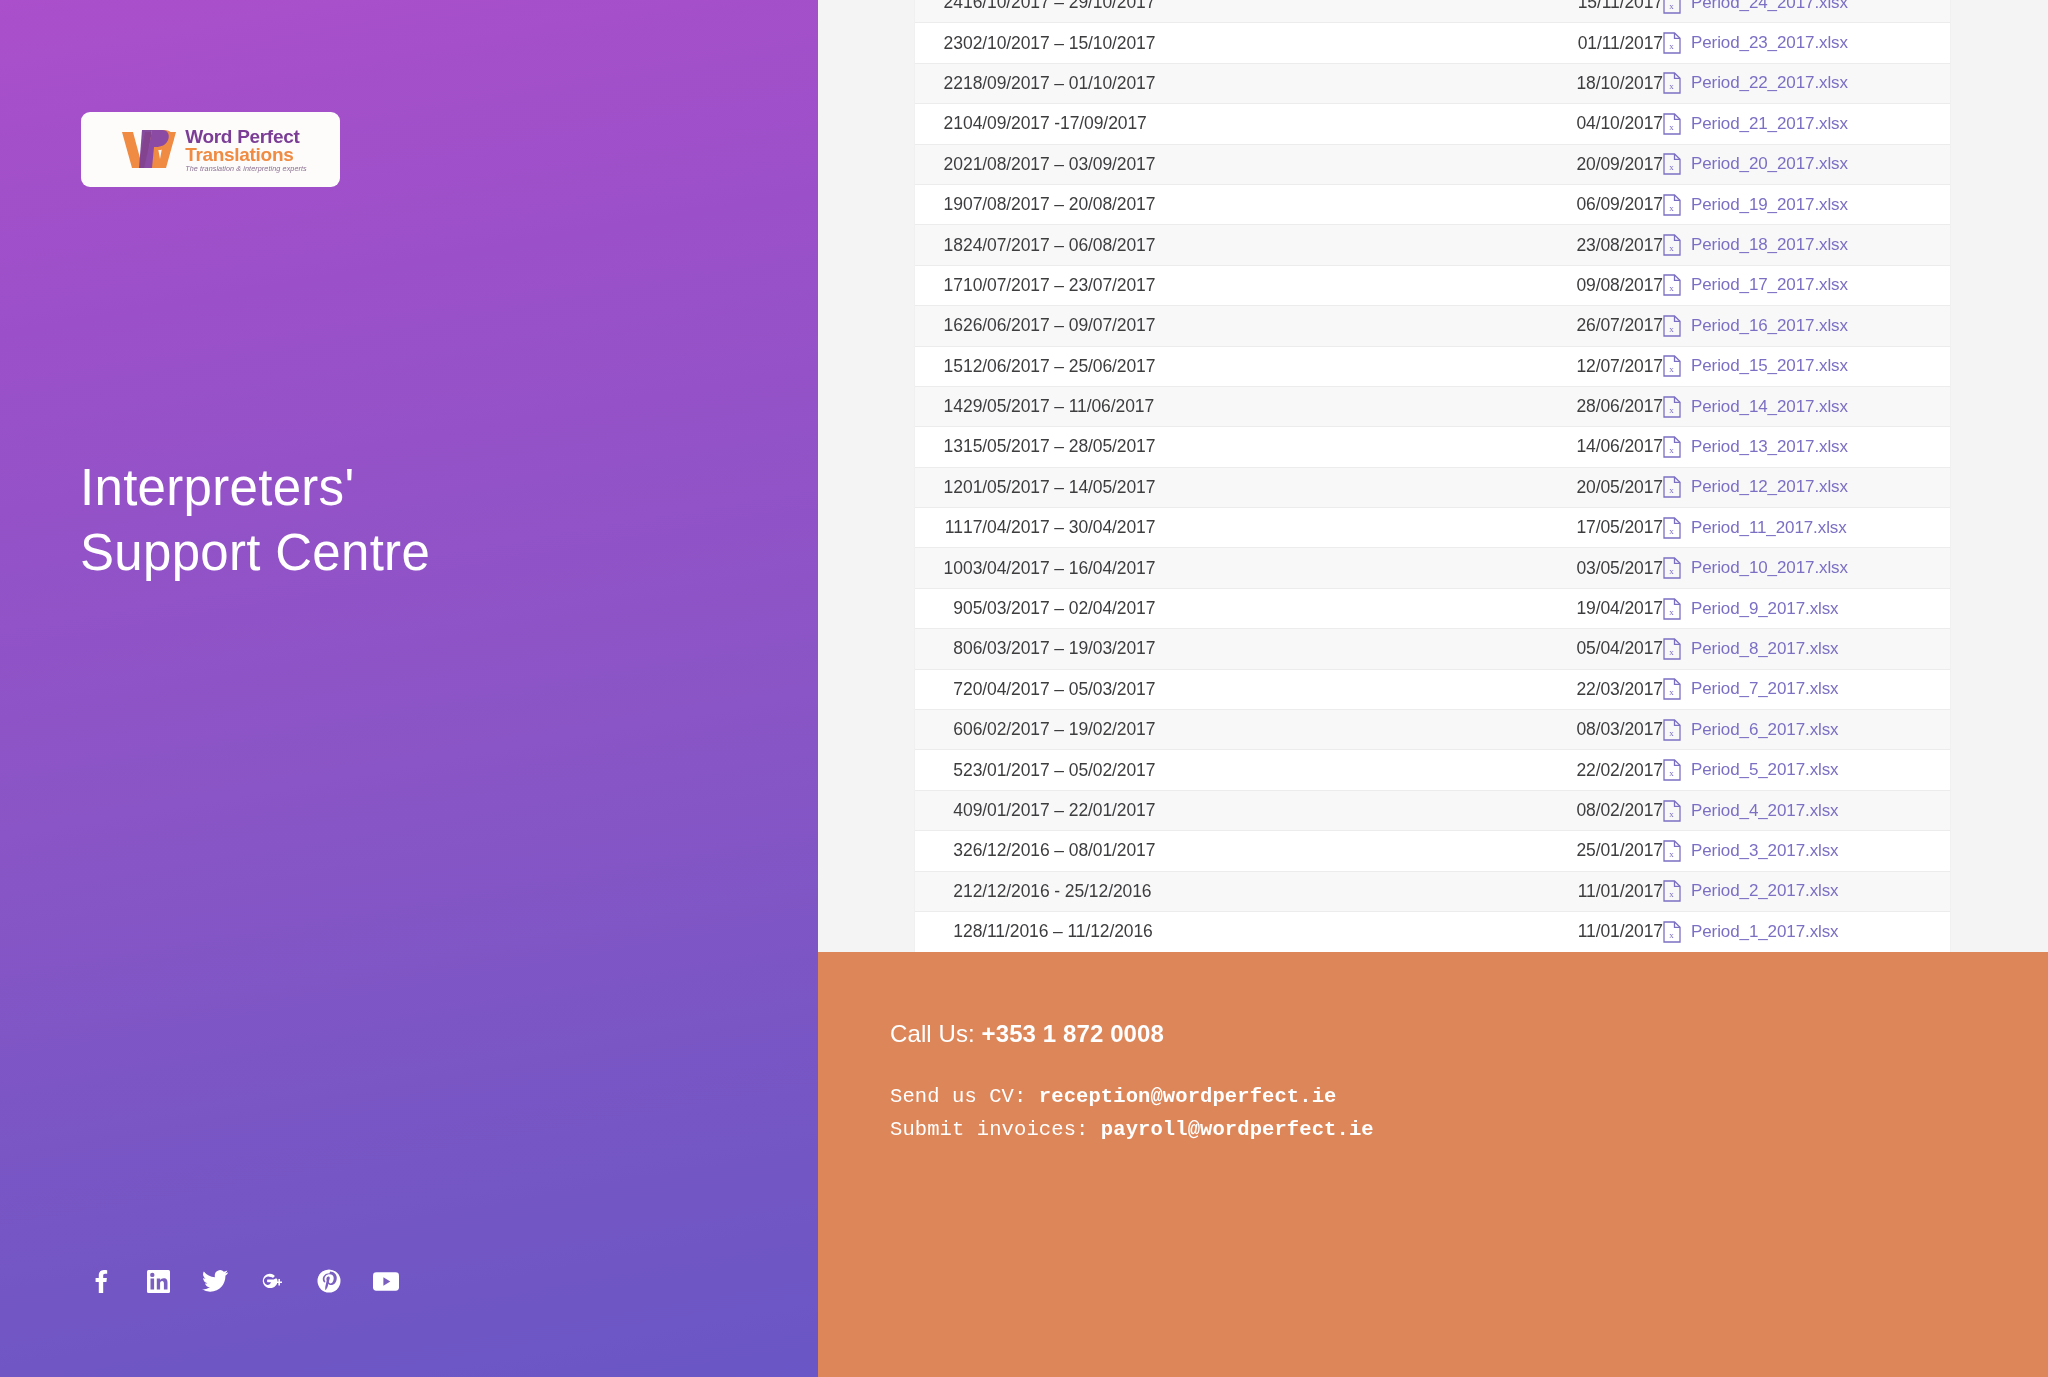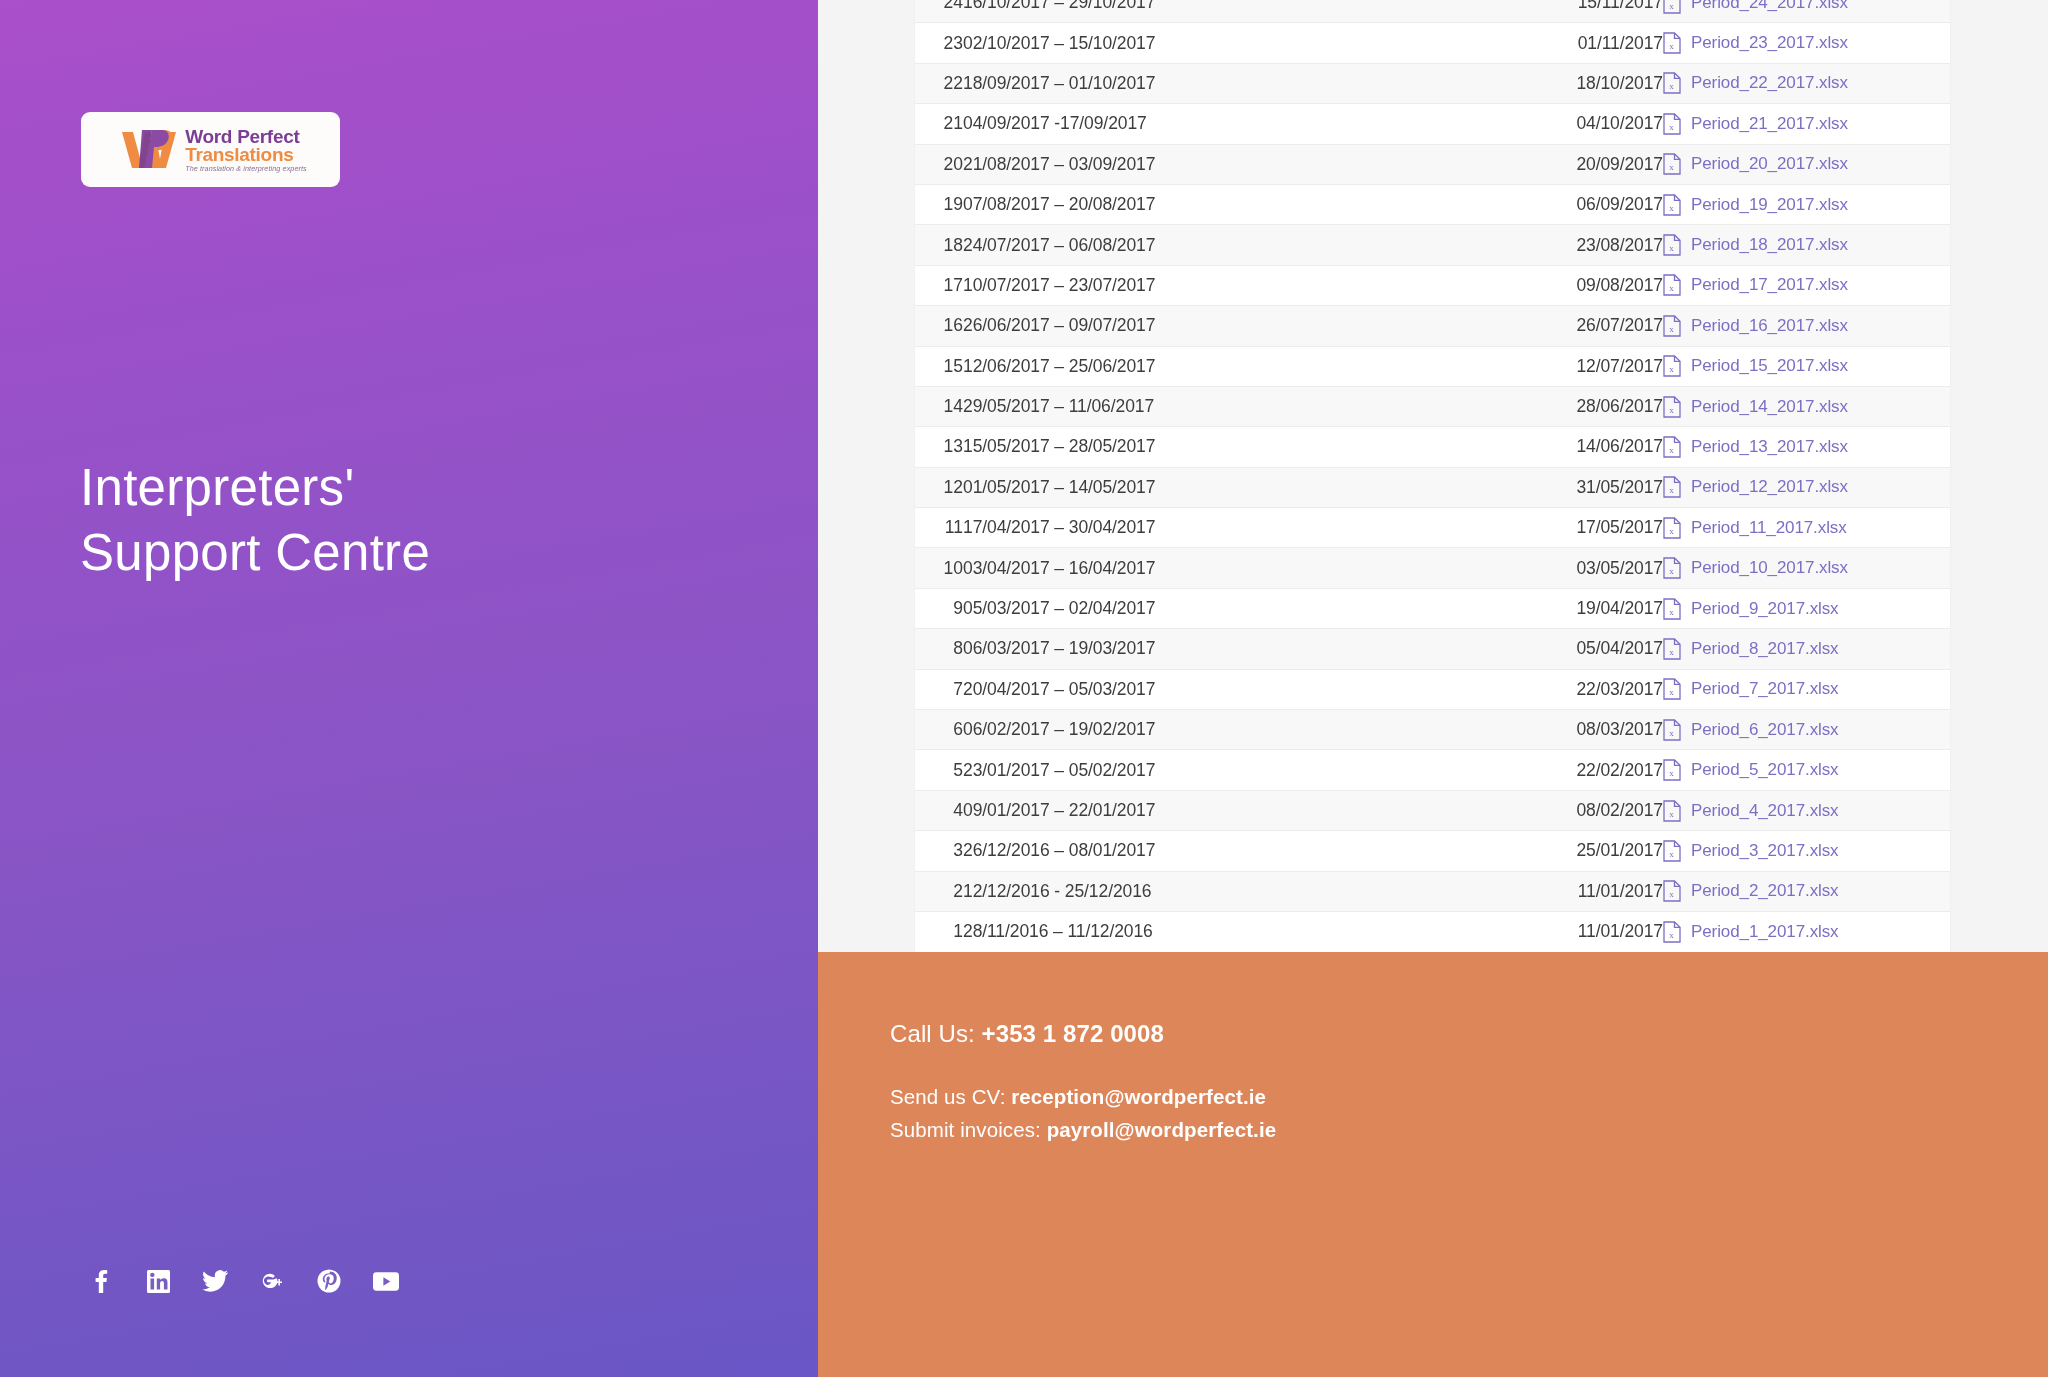--- a/index.html
+++ b/index.html
@@ -95,21 +95,21 @@
   .footer {
     position:relative;
     flex:1 1 auto;
     background:#dd8659;
     color:#ffffff;
     overflow:hidden;
   }
   .footer-inner { position:absolute; left:72px; top:68px; }
   .f-call { font-size:24px; font-weight:300; margin-bottom:32px; letter-spacing:0.1px; }
   .f-call b, .f-line b { font-weight:bold; }
-  .f-line { font-size:20.5px; font-weight:300; line-height:1.62; letter-spacing:0.1px; }
+  .f-line { font-size:20.5px; font-weight:300; line-height:1.62; letter-spacing:0.1px;font-family:Liberation Mono, monospace; }
 </style>
 </head>
 <body>
 
 <div class="page">
 
   <div class="left-panel">
 
     <div class="logo-box">
       <div class="logo-inner">
@@ -356,21 +356,21 @@
                       <path d="M11.5 1 V6.3 H17" fill="none" stroke="#7b6fc4" stroke-width="1.3"></path>
                       <text x="8.6" y="17.4" font-size="9" font-family="Liberation Serif, serif" fill="#7b6fc4" text-anchor="middle">x</text>
                     </svg>
                     <a class="file-link">Period_13_2017.xlsx</a>
                   </span>
                 </td>
               </tr>
               <tr>
                 <td class="c-num">12</td>
                 <td class="c-range">01/05/2017 – 14/05/2017</td>
-                <td class="c-due">31/05/2017</td>
+                <td class="c-due">20/05/2017</td>
                 <td class="c-file">
                   <span class="file-cell">
                     <svg class="xls-icon" viewBox="0 0 18 22">
                       <path d="M1 1 h10.5 L17 6.3 V21 H1 Z" fill="none" stroke="#7b6fc4" stroke-width="1.3"></path>
                       <path d="M11.5 1 V6.3 H17" fill="none" stroke="#7b6fc4" stroke-width="1.3"></path>
                       <text x="8.6" y="17.4" font-size="9" font-family="Liberation Serif, serif" fill="#7b6fc4" text-anchor="middle">x</text>
                     </svg>
                     <a class="file-link">Period_12_2017.xlsx</a>
                   </span>
                 </td>

